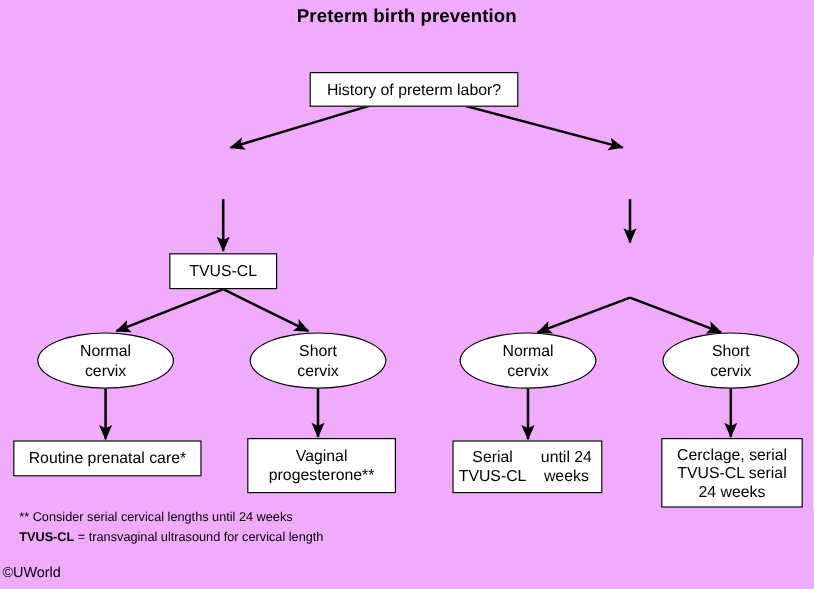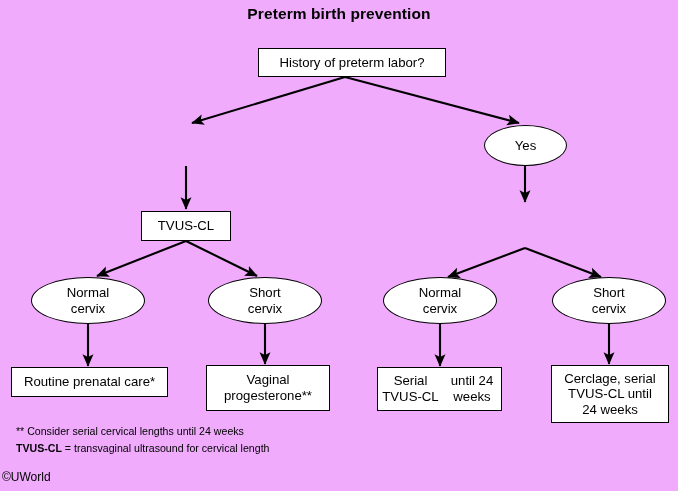--- a/index.html
+++ b/index.html
@@ -112,28 +112,25 @@
       <line x1="525" y1="248" x2="448" y2="277"></line>
       <line x1="525" y1="248" x2="601" y2="277"></line>
 
       <line x1="88" y1="324" x2="88" y2="366"></line>
       <line x1="265" y1="324" x2="265" y2="364"></line>
       <line x1="440" y1="324" x2="440" y2="366"></line>
       <line x1="609" y1="324" x2="609" y2="364"></line>
     </g>
   </svg>
 
-  <div class="node box" style="left:258px; top:48px; width:188px; height:29px;text-align:right;">
+  <div class="node box" style="left:258px; top:60px; width:174px; height:29px;text-align:right;">
     <span>History of preterm labor?</span>
   </div>
 
 
-  <div class="node ellipse" style="left:484px; top:125px; width:83px; height:41px;">
-    <span>Yes</span>
-  </div>
 
   <div class="node box" style="left:141px; top:211px; width:90px; height:30px;">
     <span>TVUS-CL</span>
   </div>
 
 
   <div class="node ellipse" style="left:31px; top:277px; width:114px; height:47px; flex-direction:column;">
     <span>Normal</span>
     <span>cervix</span>
   </div>
@@ -162,21 +159,21 @@
     <span>progesterone**</span>
   </div>
 
   <div class="node box" style="left:377px; top:367px; width:125px; height:44px; ">
     <span>Serial TVUS-CL</span>
     <span>until 24 weeks</span>
   </div>
 
   <div class="node box" style="left:551px; top:365px; width:118px; height:58px; flex-direction:column;">
     <span>Cerclage, serial</span>
-    <span>TVUS-CL until</span>
+    <span>TVUS-CL serial</span>
     <span>24 weeks</span>
   </div>
 
   <div id="footnotes">
     <div class="footnote indent">** Consider serial cervical lengths until 24 weeks</div>
     <div class="footnote indent">
       <span class="fn-bold">TVUS-CL</span><span> = transvaginal ultrasound for cervical length</span>
     </div>
   </div>
 

